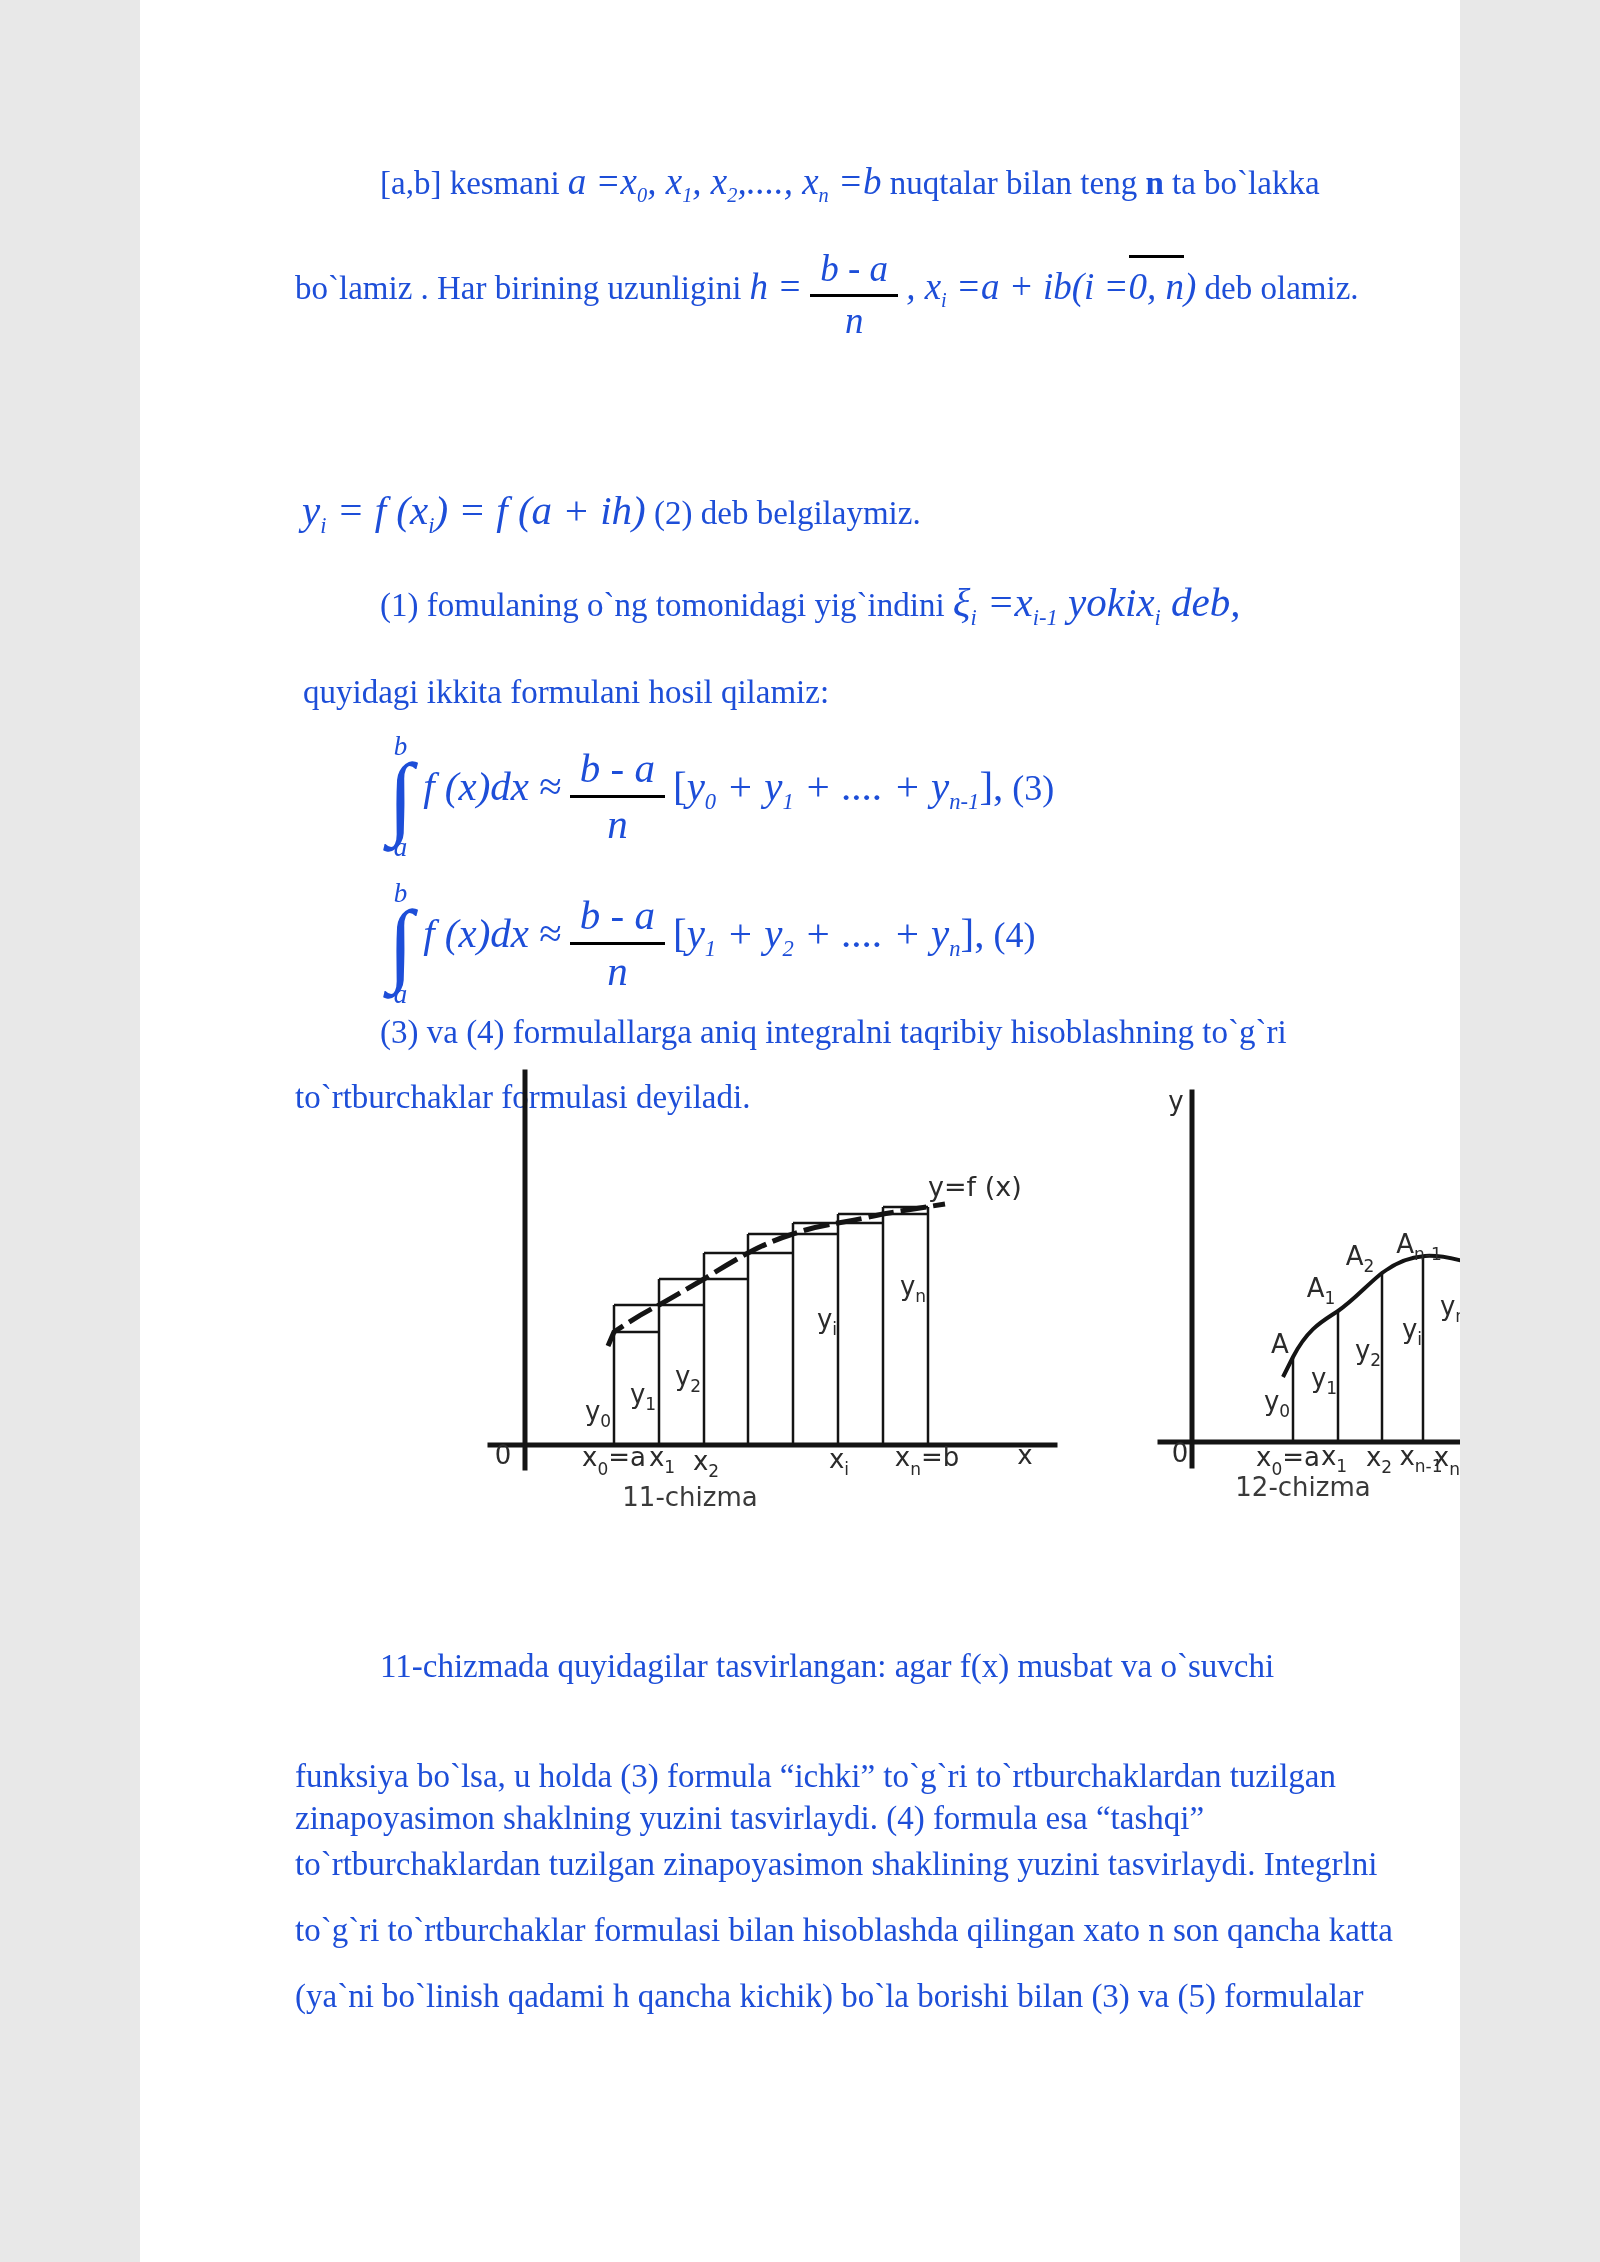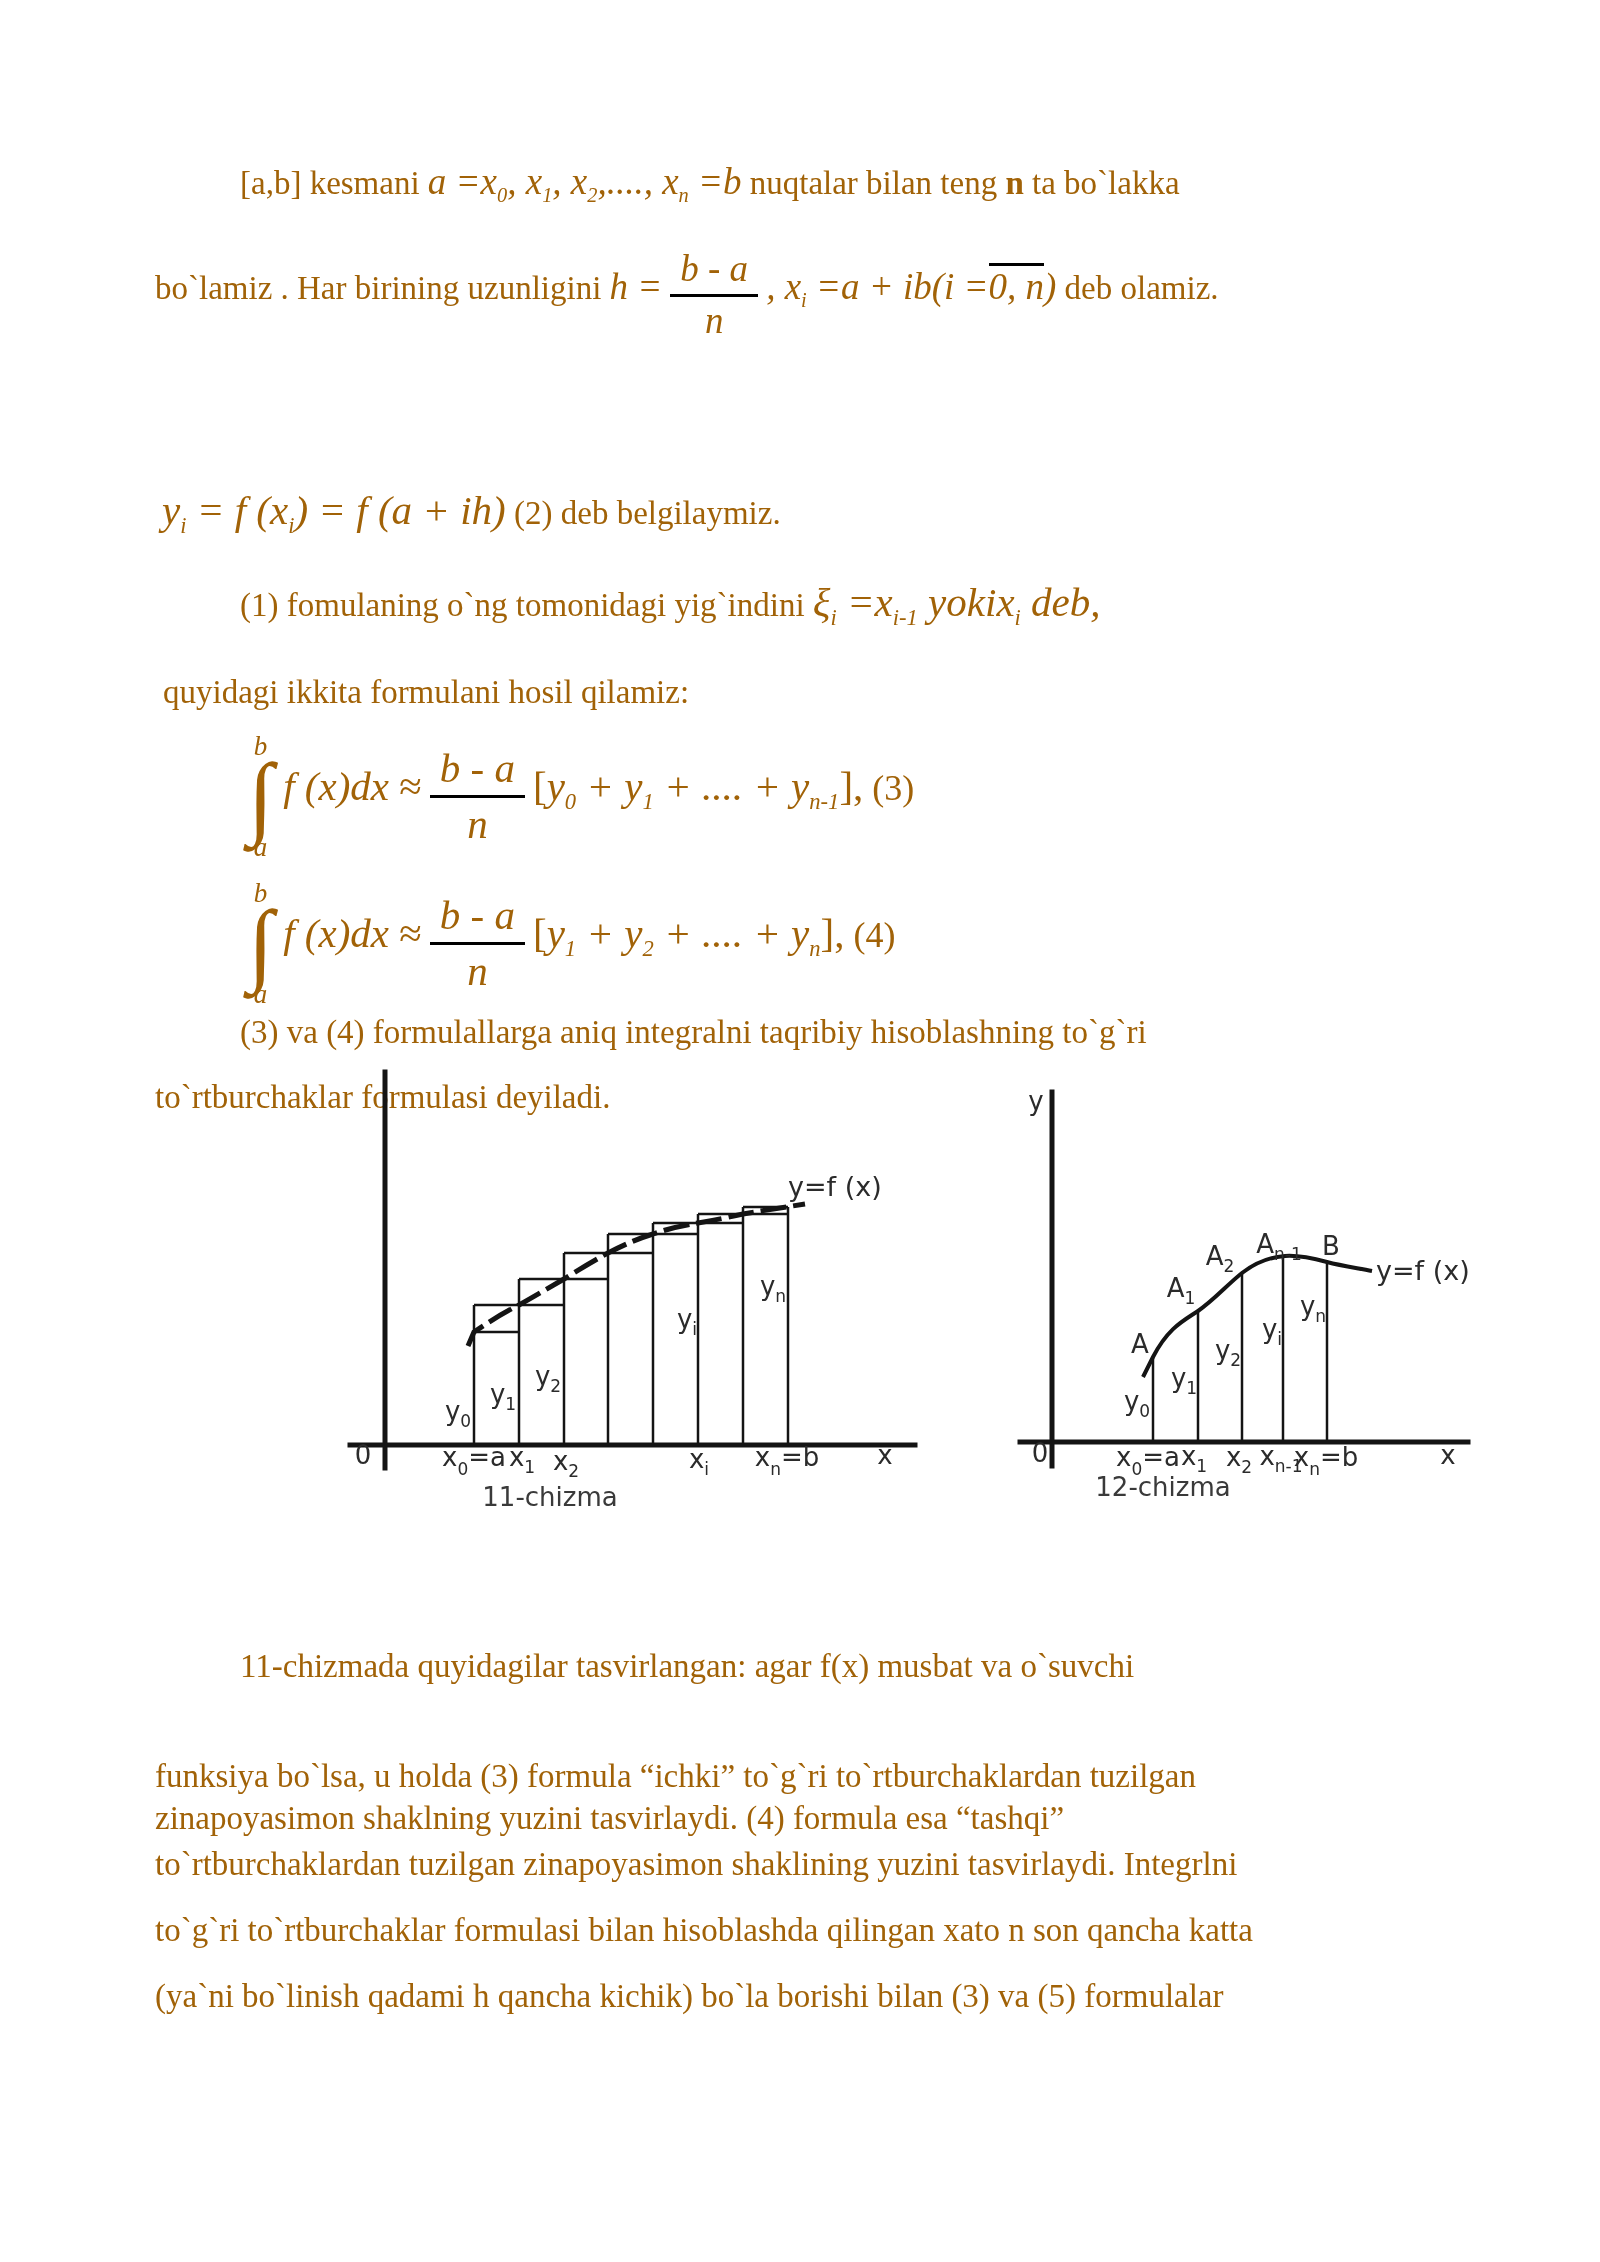--- a/index.html
+++ b/index.html
@@ -1,30 +1,30 @@
 <!DOCTYPE html>
 <html><head>
 <meta charset="utf-8">
 <style>
   html,body { margin:0; padding:0; background:#e8e8e8; }
   .page {
-    position:relative; width:1600px; height:2262px; margin:0 auto;
+    position:relative; width:1320px; height:2262px; margin:0 auto;
     background:#ffffff; overflow:hidden;
-    font-family:"Liberation Serif", serif; color:#a16207;
+    font-family:"Liberation Serif", serif; color:#1d4ed8;
   }
   .line { position:absolute; white-space:nowrap; }
   .rm  { font-size:33px; }
   .bf  { font-size:33px; font-weight:bold; }
   .it  { font-style:italic; font-size:37px; }
   .it2 { font-style:italic; font-size:41px; }
   .itf { font-style:italic; font-size:41px; }
   .rmf { font-size:41px; }
   .rm3 { font-size:36px; }
   .line sub { font-size:0.55em; font-style:italic; line-height:0; }
-  .over { display:inline-block; border-top:3px solid #000; padding-top:2px; line-height:1.05; }
+  .over { display:inline-block; border-top:3px solid #000; padding-top:10px; line-height:1.05; }
   .frac { display:inline-block; text-align:center; vertical-align:middle;
           font-style:italic; font-size:37px; margin:0 8px; line-height:1.15; }
   .frac .num { display:block; border-bottom:3px solid #000; padding:0 10px 3px; }
   .frac .den { display:block; padding-top:3px; }
   .fracbig { font-size:41px; }
   .intwrap { display:inline-flex; flex-direction:column; align-items:center;
              vertical-align:middle; margin-right:10px; }
   .intlim  { font-style:italic; font-size:27px; line-height:1; }
   .intsign { font-size:92px; line-height:0.80; }
   svg.chart { position:absolute; }

